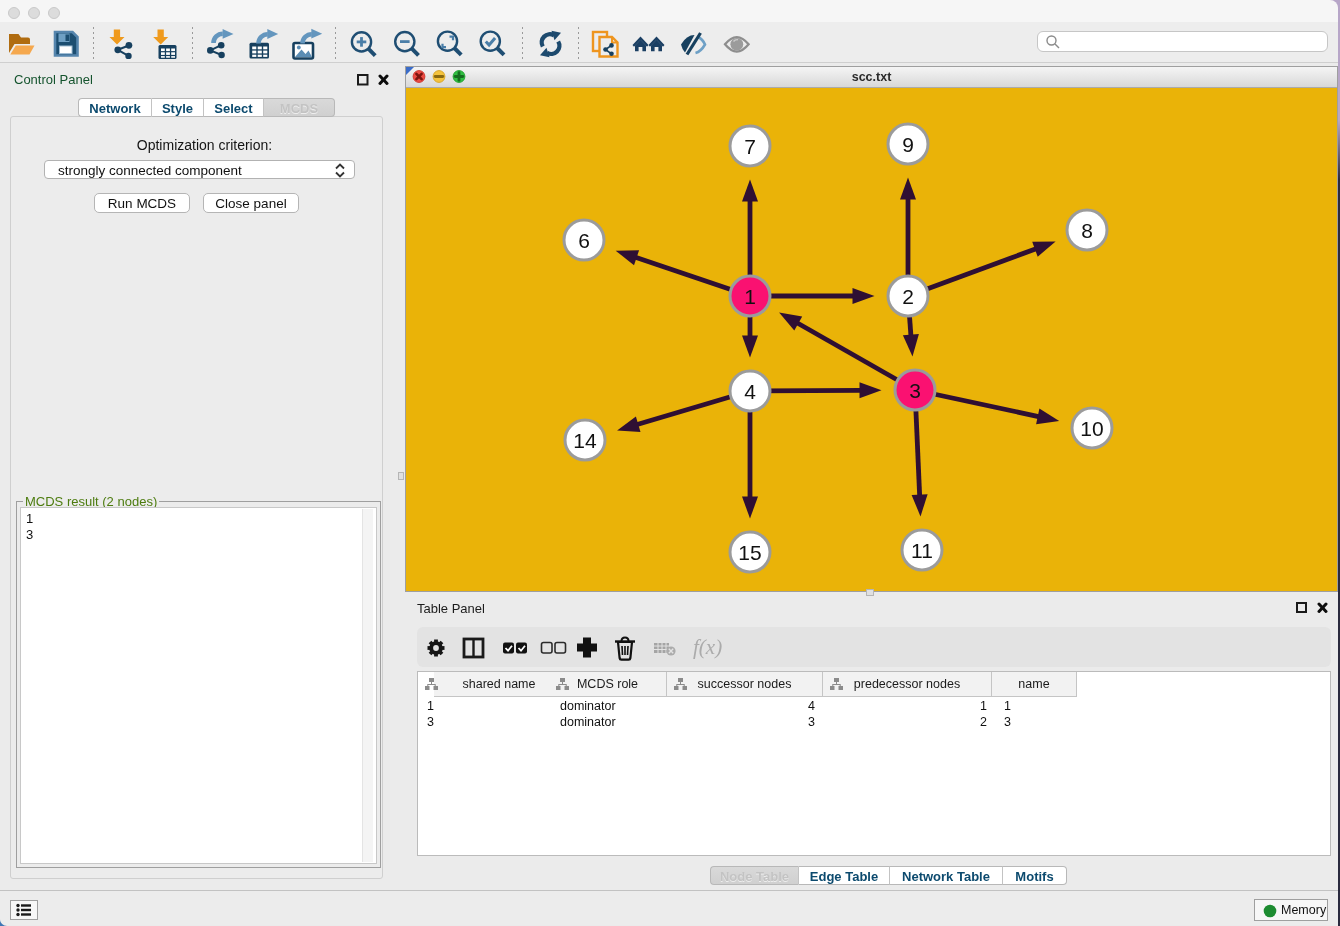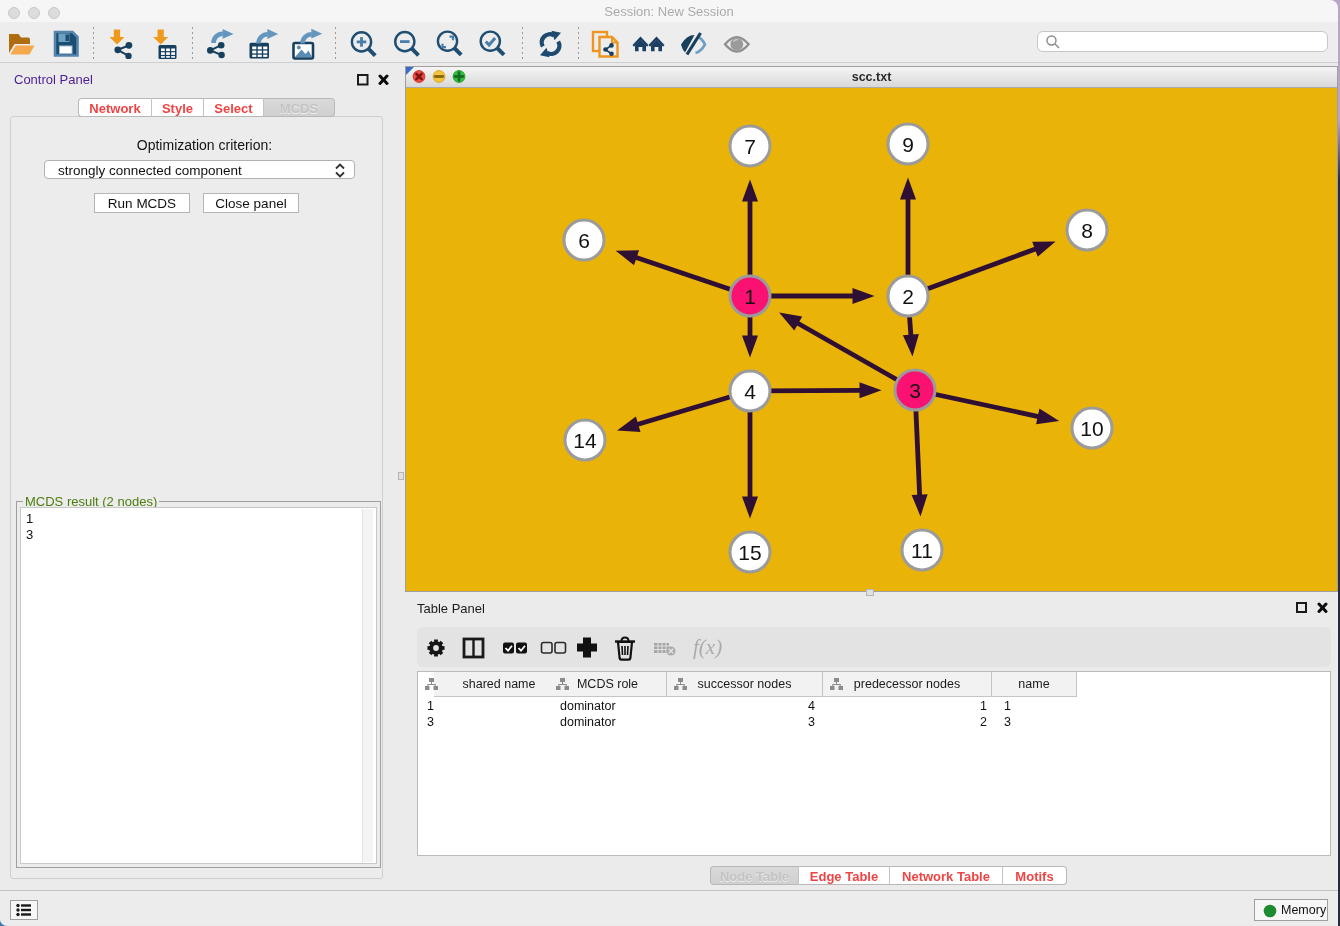--- a/index.html
+++ b/index.html
@@ -16,36 +16,36 @@
   .tl{position:absolute;top:7px;width:12px;height:12px;border-radius:50%;
       background:#dcdcdc;border:1px solid #c9c9c9;box-sizing:border-box;}
   #toolbar{position:absolute;left:0;top:22px;width:1338px;height:40px;background:#ededed;
            border-bottom:1px solid #cfcfcf;}
   .vsep{position:absolute;top:5px;height:33px;width:1px;
         background-image:linear-gradient(#9a9a9a 33%, rgba(0,0,0,0) 0%);
         background-size:1px 5px;}
   #search{position:absolute;left:1037px;top:9px;width:289px;height:19px;background:#fff;
           border:1px solid #c6c6c6;border-radius:6px;}
   
-  #cp-title{position:absolute;left:14px;top:72px;font-size:13px;color:#4c1d95;}
+  #cp-title{position:absolute;left:14px;top:72px;font-size:13px;color:#14532d;}
   .tabbar{position:absolute;height:19px;display:flex;font-size:13px;}
-  .tabbar .tab{height:19px;line-height:19px;background:#fff;color:#ef4444;box-sizing:border-box;
+  .tabbar .tab{height:19px;line-height:19px;background:#fff;color:#0c4a6e;box-sizing:border-box;
                border-top:1px solid #b8b8b8;border-bottom:1px solid #b8b8b8;border-right:1px solid #c3c3c3;
                font-weight:600;text-align:center;}
   .tabbar .tab:first-child{border-left:1px solid #b8b8b8;border-radius:4px 0 0 4px;}
   .tabbar .tab:last-child{border-right:1px solid #b8b8b8;border-radius:0 4px 4px 0;}
   .tabbar .sel{background:linear-gradient(#d9d9d9,#d0d0d0);color:#c3c3c3;
                text-shadow:0 1px 0 #eeeeee;}
   #cp-panel{position:absolute;left:10px;top:116px;width:371px;height:761px;
             border:1px solid #cfcfcf;border-radius:3px;background:#ececec;}
   #optlabel{position:absolute;left:0;top:137px;width:391px;text-align:center;font-size:14px;color:#141414;}
   #combo{position:absolute;left:44px;top:160px;width:311px;height:19px;background:#fff;
          border:1px solid #b2b2b2;border-radius:4px;font-size:13.5px;color:#111;line-height:19px;
          box-sizing:border-box;padding-left:13px;}
-  .btn{position:absolute;height:20px;background:#fff;border:1px solid #b5b5b5;border-radius:0;
+  .btn{position:absolute;height:20px;background:#fff;border:1px solid #b5b5b5;border-radius:5px;
        font-size:13.5px;color:#111;text-align:center;line-height:19px;box-sizing:border-box;}
   #groupbox{position:absolute;left:16px;top:501px;width:365px;height:367px;
             border:1px solid #9f9f9f;box-sizing:border-box;}
   #grouplabel{position:absolute;left:23px;top:494px;font-size:13px;color:#4d7c0f;background:#ececec;padding:0 2px;}
   #listarea{position:absolute;left:20px;top:507px;width:357px;height:357px;background:#fff;
             border:1px solid #c8c8c8;box-sizing:border-box;font-size:13px;color:#111;}
   #listscroll{position:absolute;right:3px;top:1px;width:10px;height:353px;background:#f4f4f4;
               border-left:1px solid #e4e4e4;}
   
   #netwin{position:absolute;left:405px;top:66px;width:933px;height:526px;background:#eab308;
@@ -76,21 +76,20 @@
   .handle{position:absolute;width:8px;height:7px;background:#e0e0e0;border:1px solid #b5b5b5;box-sizing:border-box;}
 </style>
 </head>
 <body>
 <div id="bluedot"></div>
 <div id="win"></div>
 <div id="titlebar">
   <div class="tl" style="left:8px"></div>
   <div class="tl" style="left:28px"></div>
   <div class="tl" style="left:48px"></div>
-  <div class="t">Session: New Session</div>
 </div>
 <div id="toolbar">
   <div class="vsep" style="left:93px"></div>
   <div class="vsep" style="left:192px"></div>
   <div class="vsep" style="left:335px"></div>
   <div class="vsep" style="left:522px"></div>
   <div class="vsep" style="left:578px"></div>
   <svg width="770" height="39" viewBox="0 22 770 39" style="position:absolute;left:0;top:0">
 
     <path d="M9 34 h9.5 l2.5 3.5 h7 q2 0 2 2 v4.5 h-15.5 l-5.5 9 z" fill="#b06c10"></path>

